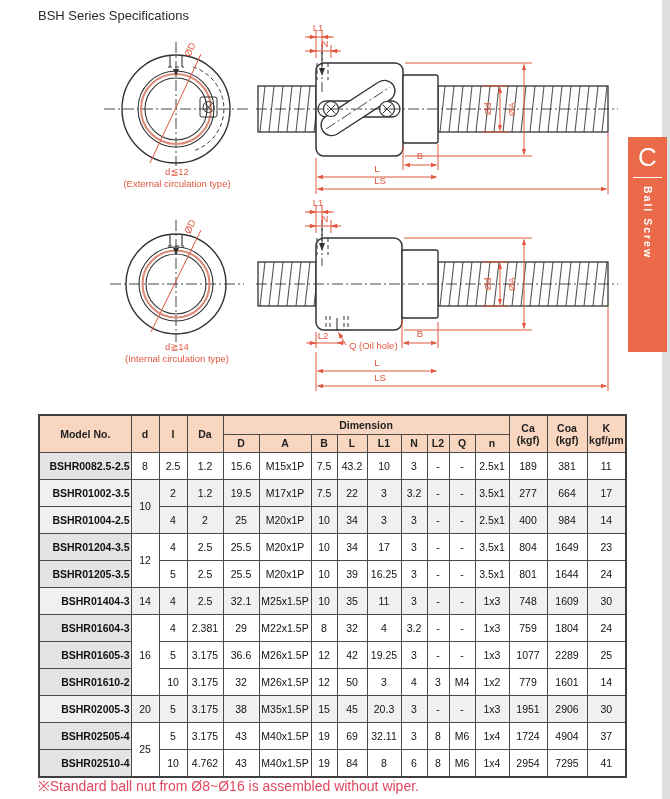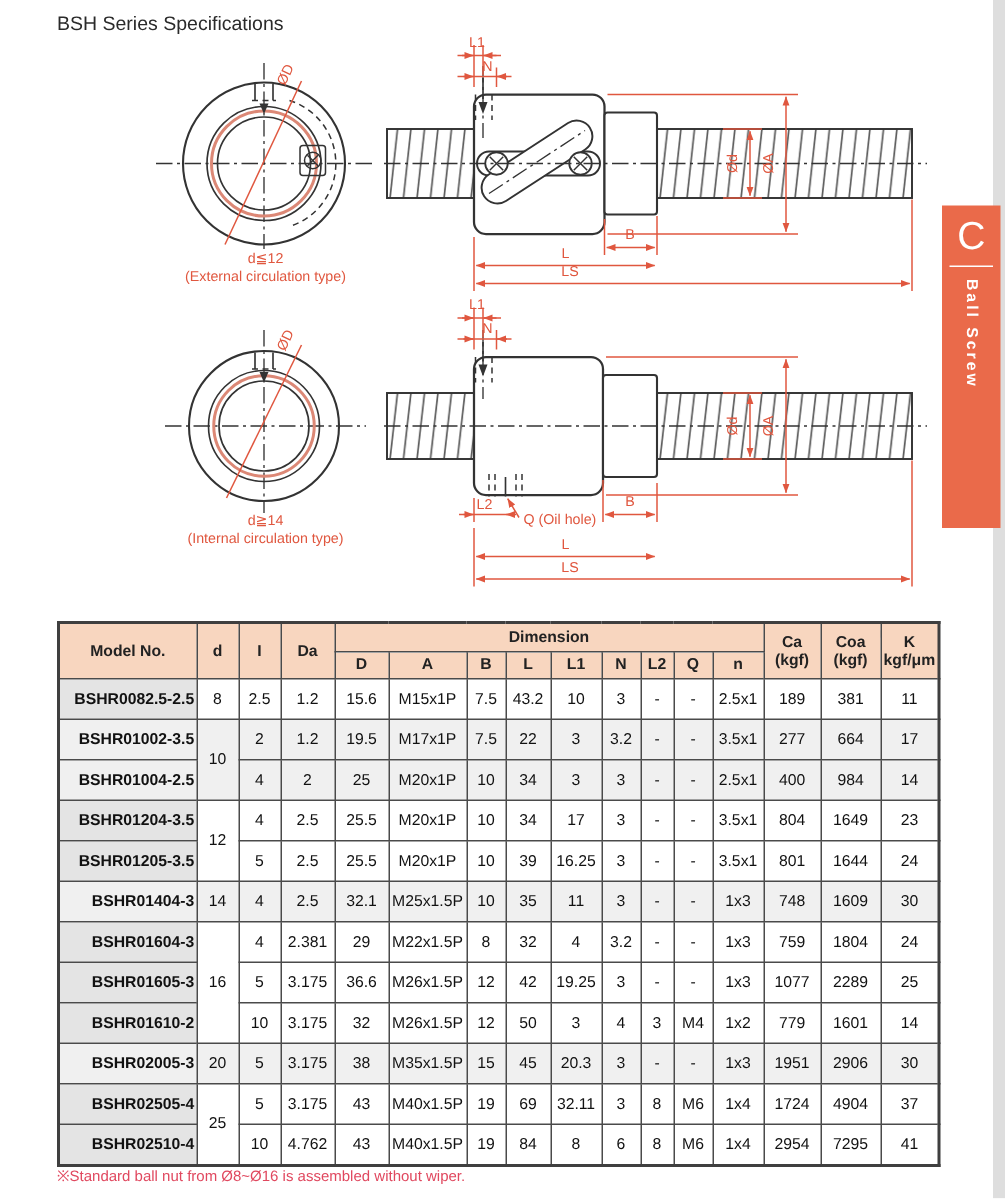--- a/index.html
+++ b/index.html
@@ -9,21 +9,21 @@
   #title{position:absolute;left:38px;top:8px;font-size:13px;font-weight:500;color:#2a2a2a;}
   #dwg{position:absolute;left:0;top:0;}
   
   .tab{position:absolute;left:628px;top:137px;width:39px;height:215px;background:#EA6A4A;z-index:3;}
   .tab-c{color:#fff;font-size:26px;line-height:1;text-align:center;padding-top:7px;font-weight:400;}
   .tab-divider{border-top:1.5px solid #fff;margin:7px 5px 8px;}
   .tab-label{writing-mode:vertical-rl;color:#fff;font-weight:700;font-size:10.5px;
              letter-spacing:2px;margin:0 auto;display:block;height:150px;}
   
   .unit{position:absolute;right:45px;top:418px;font-size:10.5px;color:#222;}
-  .footnote{position:absolute;left:38px;top:776px;font-size:10px;color:#E0485F;}
+  .footnote{position:absolute;left:38px;top:776px;font-size:14px;color:#E0485F;}
   
   #spec{position:absolute;left:38px;top:414px;border-collapse:collapse;table-layout:fixed;
         width:587px;font-size:10.5px;color:#111;}
   #spec th,#spec td{border:1px solid #4a4a4a;text-align:center;vertical-align:middle;
         padding:0 1px;overflow:hidden;}
   #spec{border:2px solid #3f3f3f;}
   #spec thead th{background:#F8D6BF;font-weight:700;color:#222;}
   #spec thead .r1{height:19px;}
   #spec thead .r2 th{height:17px;}
   #spec thead .two{line-height:1.15;}

